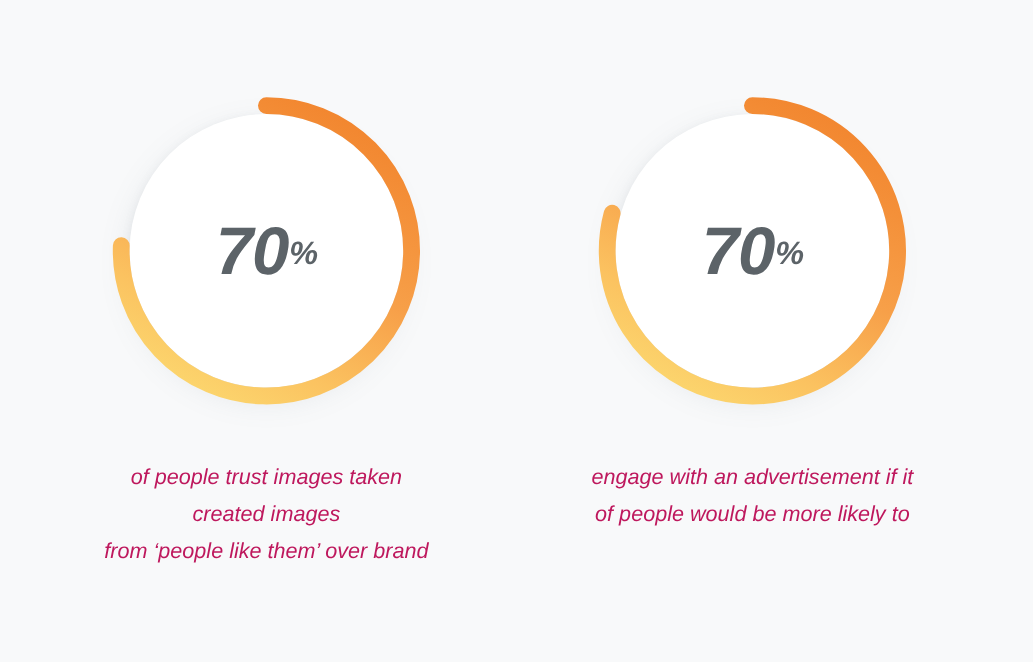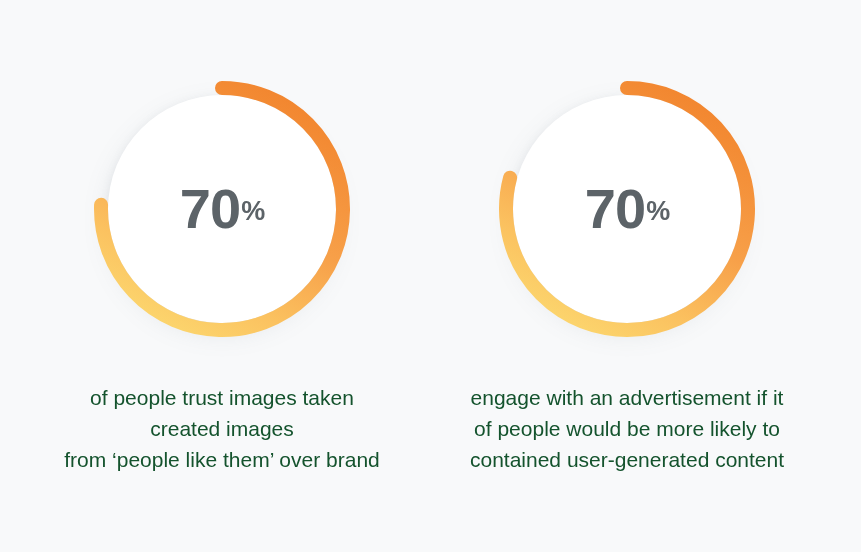--- a/index.html
+++ b/index.html
@@ -11,20 +11,21 @@
     height: 552px;
     background: #f8f9fa;
     font-family: "Liberation Sans", sans-serif;
     overflow: hidden;
   }
 
   .board {
     position: relative;
     width: 861px;
     height: 426px;
+    font-style: italic;
   }
 
   .stat-block {
     position: absolute;
     top: 0;
     width: 430px;
     height: 552px;
   }
   .stat-block.left  { left: 7px; }
   .stat-block.right { left: 412px; }
@@ -92,23 +93,23 @@
   }
 
   
   .caption {
     position: absolute;
     top: 382px;
     left: 50%;
     transform: translateX(-50%);
     width: 330px;
     text-align: center;
-    font-size: 21px;
+    font-size: 18px;
     line-height: 31px;
-    color: #14532d;
+    color: #be185d;
   }
   .caption .line { display: block; white-space: nowrap; }
 </style>
 </head>
 <body>
 
 <div class="board">
 
   <div class="stat-block left">
 
@@ -159,17 +160,16 @@
 
       <div class="gauge-value">
         <span class="num">70</span>
           <span class="pct">%</span>
       </div>
     </div>
 
     <div class="caption">
       <span class="line">engage with an advertisement if it</span>
       <span class="line">of people would be more likely to</span>
-      <span class="line">contained user-generated content</span>
     </div>
   </div>
 
 </div>
 
 </body></html>

